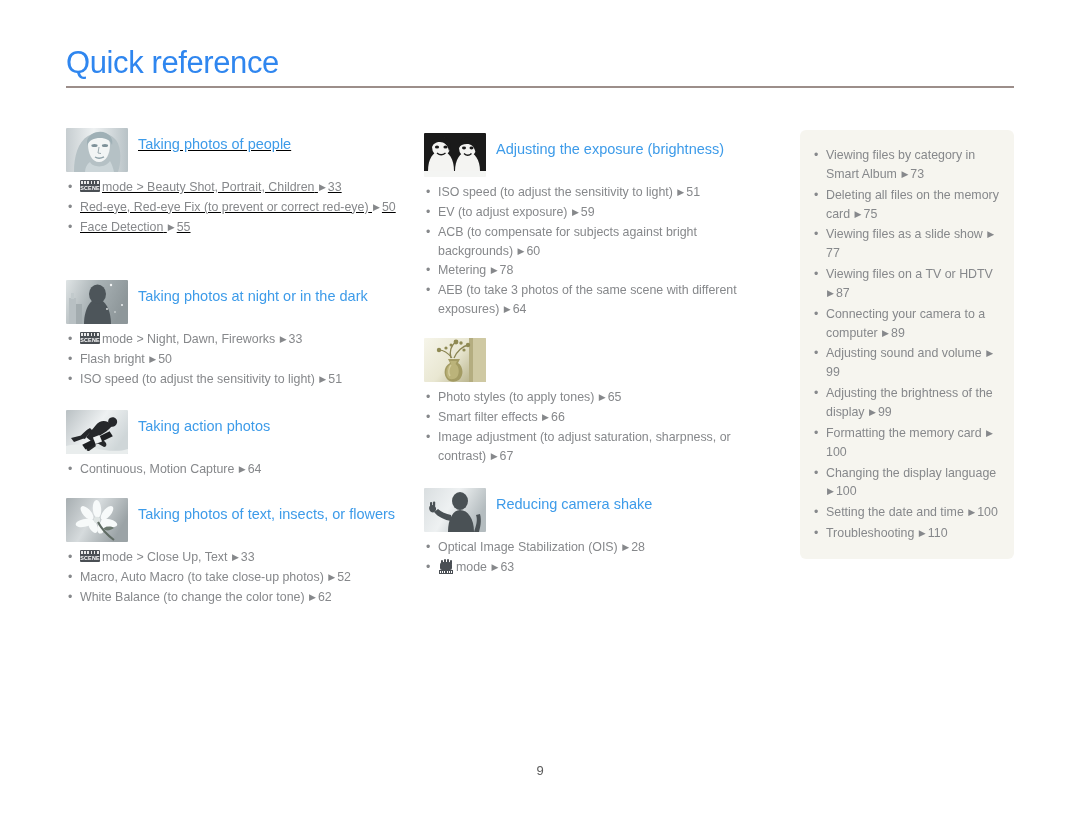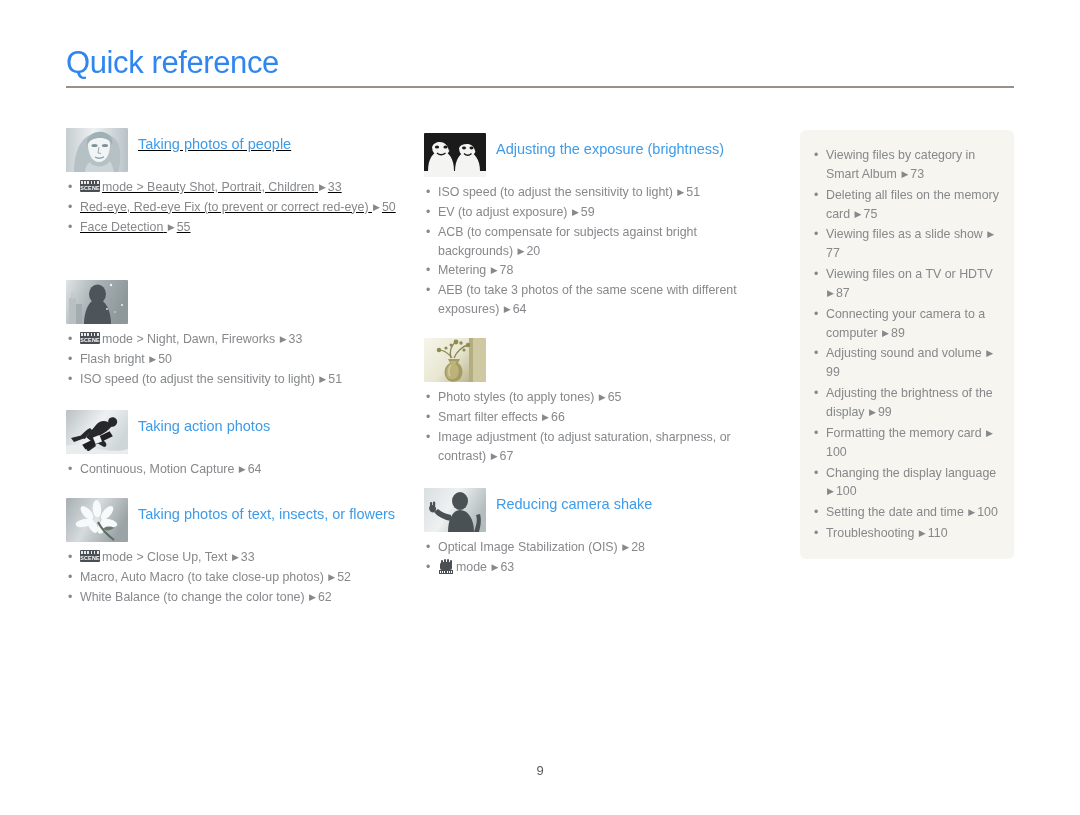--- a/index.html
+++ b/index.html
@@ -274,20 +274,21 @@
         <rect x="5" y="13" width="3" height="6" fill="#c2cacc"></rect>
         <path d="M18 44 C18 30 24 19 31 19 C39 19 45 30 45 44 Z" fill="#4d555a"></path>
         <ellipse cx="31.5" cy="14" rx="8.5" ry="9.5" fill="#4d555a"></ellipse>
         <path d="M52 6 A7.5 7.5 0 1 0 52 21 A6 6 0 1 1 52 6 Z" fill="#f2f4f4"></path>
         <circle cx="45" cy="5" r="1.2" fill="#f2f4f4"></circle>
         <circle cx="56" cy="25" r="1" fill="#eef0f0"></circle>
         <circle cx="41" cy="29" r="0.9" fill="#e6eaea"></circle>
         <circle cx="49" cy="32" r="0.8" fill="#e6eaea"></circle>
       </svg>
           </div>
+          <div class="sec-title">Taking photos at night or in the dark</div>
         </div>
         <ul class="items">
           <li><span class="bullet">•</span><span class="ico-scene"><span class="sc-text">SCENE</span></span><span>mode &gt; Night, Dawn, Fireworks</span> <span class="arrow">▶</span><span>33</span></li>
           <li><span class="bullet">•</span><span>Flash bright</span> <span class="arrow">▶</span><span>50</span></li>
           <li><span class="bullet">•</span><span>ISO speed (to adjust the sensitivity to light)</span> <span class="arrow">▶</span><span>51</span></li>
         </ul>
       </div>
       <div class="section" style="position: absolute; top: 282px; left: 0px; width: 100%;">
         <div class="sec-head">
           <div class="thumb">
@@ -372,21 +373,21 @@
         <ellipse cx="40" cy="15" rx="2" ry="1.4" fill="#1a1a1a"></ellipse>
         <ellipse cx="47.5" cy="15" rx="2" ry="1.4" fill="#1a1a1a"></ellipse>
         <path d="M40 20.5 Q43.7 24 47.5 20.5" stroke="#1a1a1a" stroke-width="1.4" fill="none"></path>
       </svg>
           </div>
           <div class="sec-title">Adjusting the exposure (brightness)</div>
         </div>
         <ul class="items">
           <li><span class="bullet">•</span><span>ISO speed (to adjust the sensitivity to light)</span> <span class="arrow">▶</span><span>51</span></li>
           <li><span class="bullet">•</span><span>EV (to adjust exposure)</span> <span class="arrow">▶</span><span>59</span></li>
-          <li><span class="bullet">•</span><span>ACB (to compensate for subjects against bright backgrounds)</span> <span class="arrow">▶</span><span>20</span></li>
+          <li><span class="bullet">•</span><span>ACB (to compensate for subjects against bright backgrounds)</span> <span class="arrow">▶</span><span>60</span></li>
           <li><span class="bullet">•</span><span>Metering</span> <span class="arrow">▶</span><span>78</span></li>
           <li><span class="bullet">•</span><span>AEB (to take 3 photos of the same scene with different exposures)</span> <span class="arrow">▶</span><span>64</span></li>
         </ul>
       </div>
       <div class="section" style="position: absolute; top: 210px; left: 0px; width: 100%;">
         <div class="sec-head">
           <div class="thumb">
             <svg viewBox="0 0 62 44" xmlns="http://www.w3.org/2000/svg">
         <defs>
                 <linearGradient id="gV" x1="0" y1="0" x2="1" y2="0.6">

